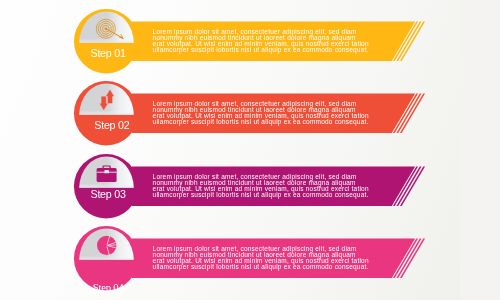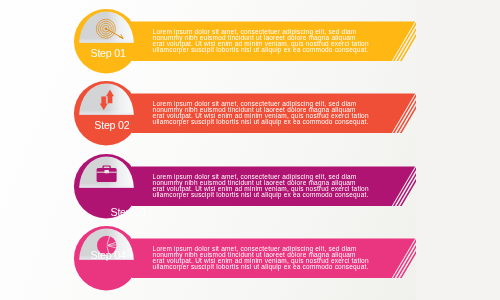--- a/index.html
+++ b/index.html
@@ -4,20 +4,21 @@
 <title>Step Infographic</title>
 <style>
   html,body{margin:0;padding:0;}
   body{
     width:500px;height:300px;overflow:hidden;
     font-family:"Liberation Sans",sans-serif;
     background:#f4f3f1;
   }
   #stage{position:relative;width:416px;height:300px;overflow:hidden;
     background:linear-gradient(112deg, #fefefe 0%, #fdfdfd 24%, #fafaf9 46%, #f6f6f4 71%, #f0f0ec 100%);
+    padding-left:44px;
   }
   .row{position:absolute;left:0;width:500px;height:80px;}
   .rowsvg{position:absolute;left:0;top:0;}
   .steplabel{position:absolute;width:64px;text-align:center;
     color:#ffffff;font-size:10.7px;letter-spacing:-0.25px;text-indent:-0.25px;}
   .para{position:absolute;color:#ffffff;font-size:6.5px;line-height:6.08px;
     white-space:pre;letter-spacing:0.21px;}
 </style>
 </head>
 <body>
@@ -151,21 +152,21 @@
           <path d="M79.3 33.8 A27.2 31.4 0 0 1 133.7 33.8 Z" fill="url(#dg2)"></path>
           <path d="M79.3 33.8 A27.2 31.4 0 0 1 133.7 33.8 Z" fill="url(#dgv2)"></path>
         </g>
         <g>
           <path d="M102.4 14.3 L102.4 12.7 q0 -1.2 1.2 -1.2 L109.6 11.5 q1.2 0 1.2 1.2 L110.8 14.3 L109.5 14.3 L109.5 13.1 q0 -0.5 -0.5 -0.5 L104.2 12.6 q-0.5 0 -0.5 0.5 L103.7 14.3 Z" fill="#af1472"></path>
           <rect x="96.6" y="14.1" width="20" height="14.000000000000002" rx="1.5" fill="#af1472"></rect>
           <rect x="96.6" y="17.7" width="20" height="1.0" fill="#e2e0e1"></rect>
           <rect x="104.4" y="16.1" width="4.6" height="3.2" rx="0.6" fill="#e9e6e7"></rect>
         </g>
       </svg>
-      <div class="steplabel" style="left: 76.2px; top: 52px; margin-left: 20px;">Step 03</div>
+      <div class="steplabel" style="left: 76.2px; top: 34px;">Step 03</div>
       <div class="para" style="left: 152.6px; top: 20px;"><div>Lorem ipsum dolor sit amet, consectetuer adipiscing elit, sed diam</div><div>nonummy nibh euismod tincidunt ut laoreet dolore magna aliquam</div><div>erat volutpat. Ut wisi enim ad minim veniam, quis nostrud exerci tation</div><div>ullamcorper suscipit lobortis nisl ut aliquip ex ea commodo consequat.</div></div>
     </div>
     <div class="row" style="top: 226px;">
       <svg class="rowsvg" width="500" height="80" viewBox="0 0 500 80" xmlns="http://www.w3.org/2000/svg">
         <defs>
           <linearGradient id="dg3" x1="0.02" y1="0" x2="1" y2="0">
             <stop offset="0%" stop-color="#d2d3d5"></stop>
             <stop offset="16%" stop-color="#d3d4d6"></stop>
             <stop offset="50%" stop-color="#d3d4d6"></stop>
             <stop offset="74%" stop-color="#eeeff0"></stop>
@@ -198,16 +199,16 @@
         </g>
         <g>
           <circle cx="106.7" cy="19.4" r="9.7" fill="#ea3580"></circle>
           <path d="M106.98 18.54 L109.81 9.84" stroke="#e9e6e7" stroke-width="0.78" stroke-linecap="butt"></path>
           <path d="M107.56 19.12 L116.26 16.29" stroke="#e9e6e7" stroke-width="0.78" stroke-linecap="butt"></path>
           <path d="M107.60 19.35 L116.74 18.87" stroke="#e9e6e7" stroke-width="0.78" stroke-linecap="butt"></path>
           <path d="M107.57 19.63 L116.41 22.00" stroke="#e9e6e7" stroke-width="0.78" stroke-linecap="butt"></path>
           <path d="M106.93 20.27 L109.30 29.11" stroke="#e9e6e7" stroke-width="0.78" stroke-linecap="butt"></path>
         </g>
       </svg>
-      <div class="steplabel" style="left: 76.2px; top: 23px;">Step 04</div>
+      <div class="steplabel" style="left: 76.2px; top: 55px; font-family: Liberation Serif, serif;">Step 04</div>
       <div class="para" style="left: 152.6px; top: 20px;"><div>Lorem ipsum dolor sit amet, consectetuer adipiscing elit, sed diam</div><div>nonummy nibh euismod tincidunt ut laoreet dolore magna aliquam</div><div>erat volutpat. Ut wisi enim ad minim veniam, quis nostrud exerci tation</div><div>ullamcorper suscipit lobortis nisl ut aliquip ex ea commodo consequat.</div></div>
     </div>
   </div>
 
 </body></html>

